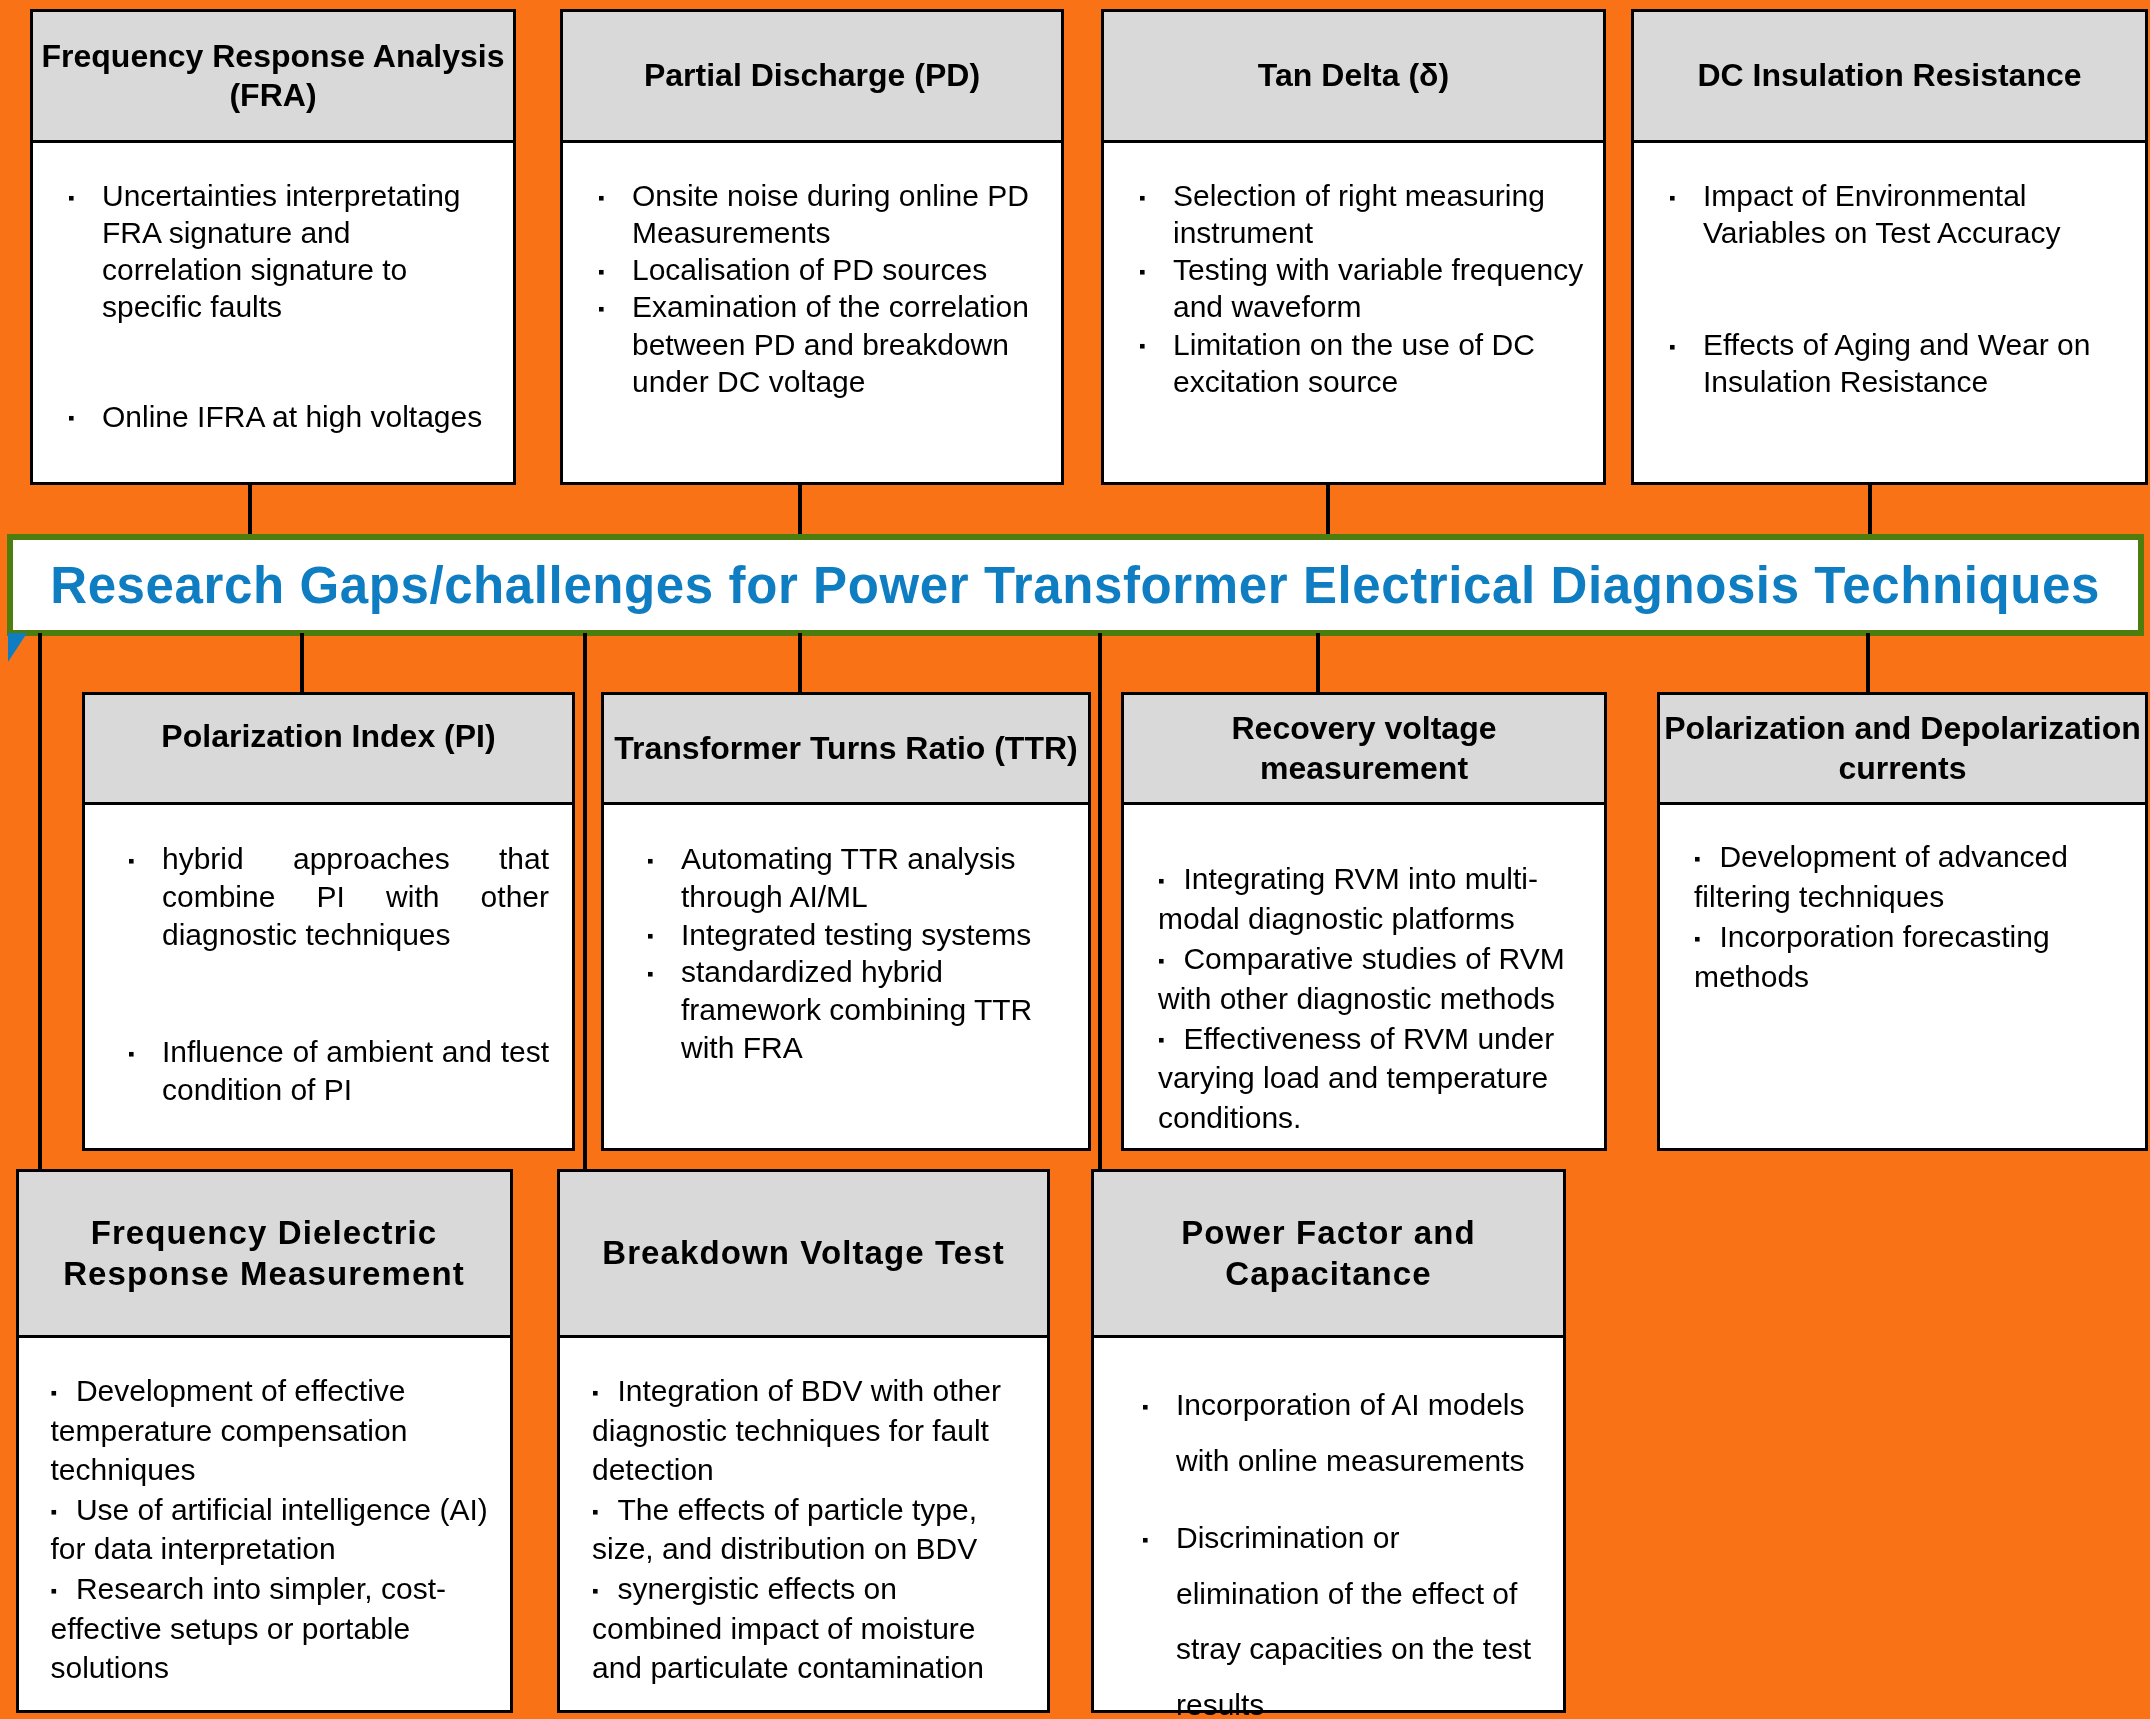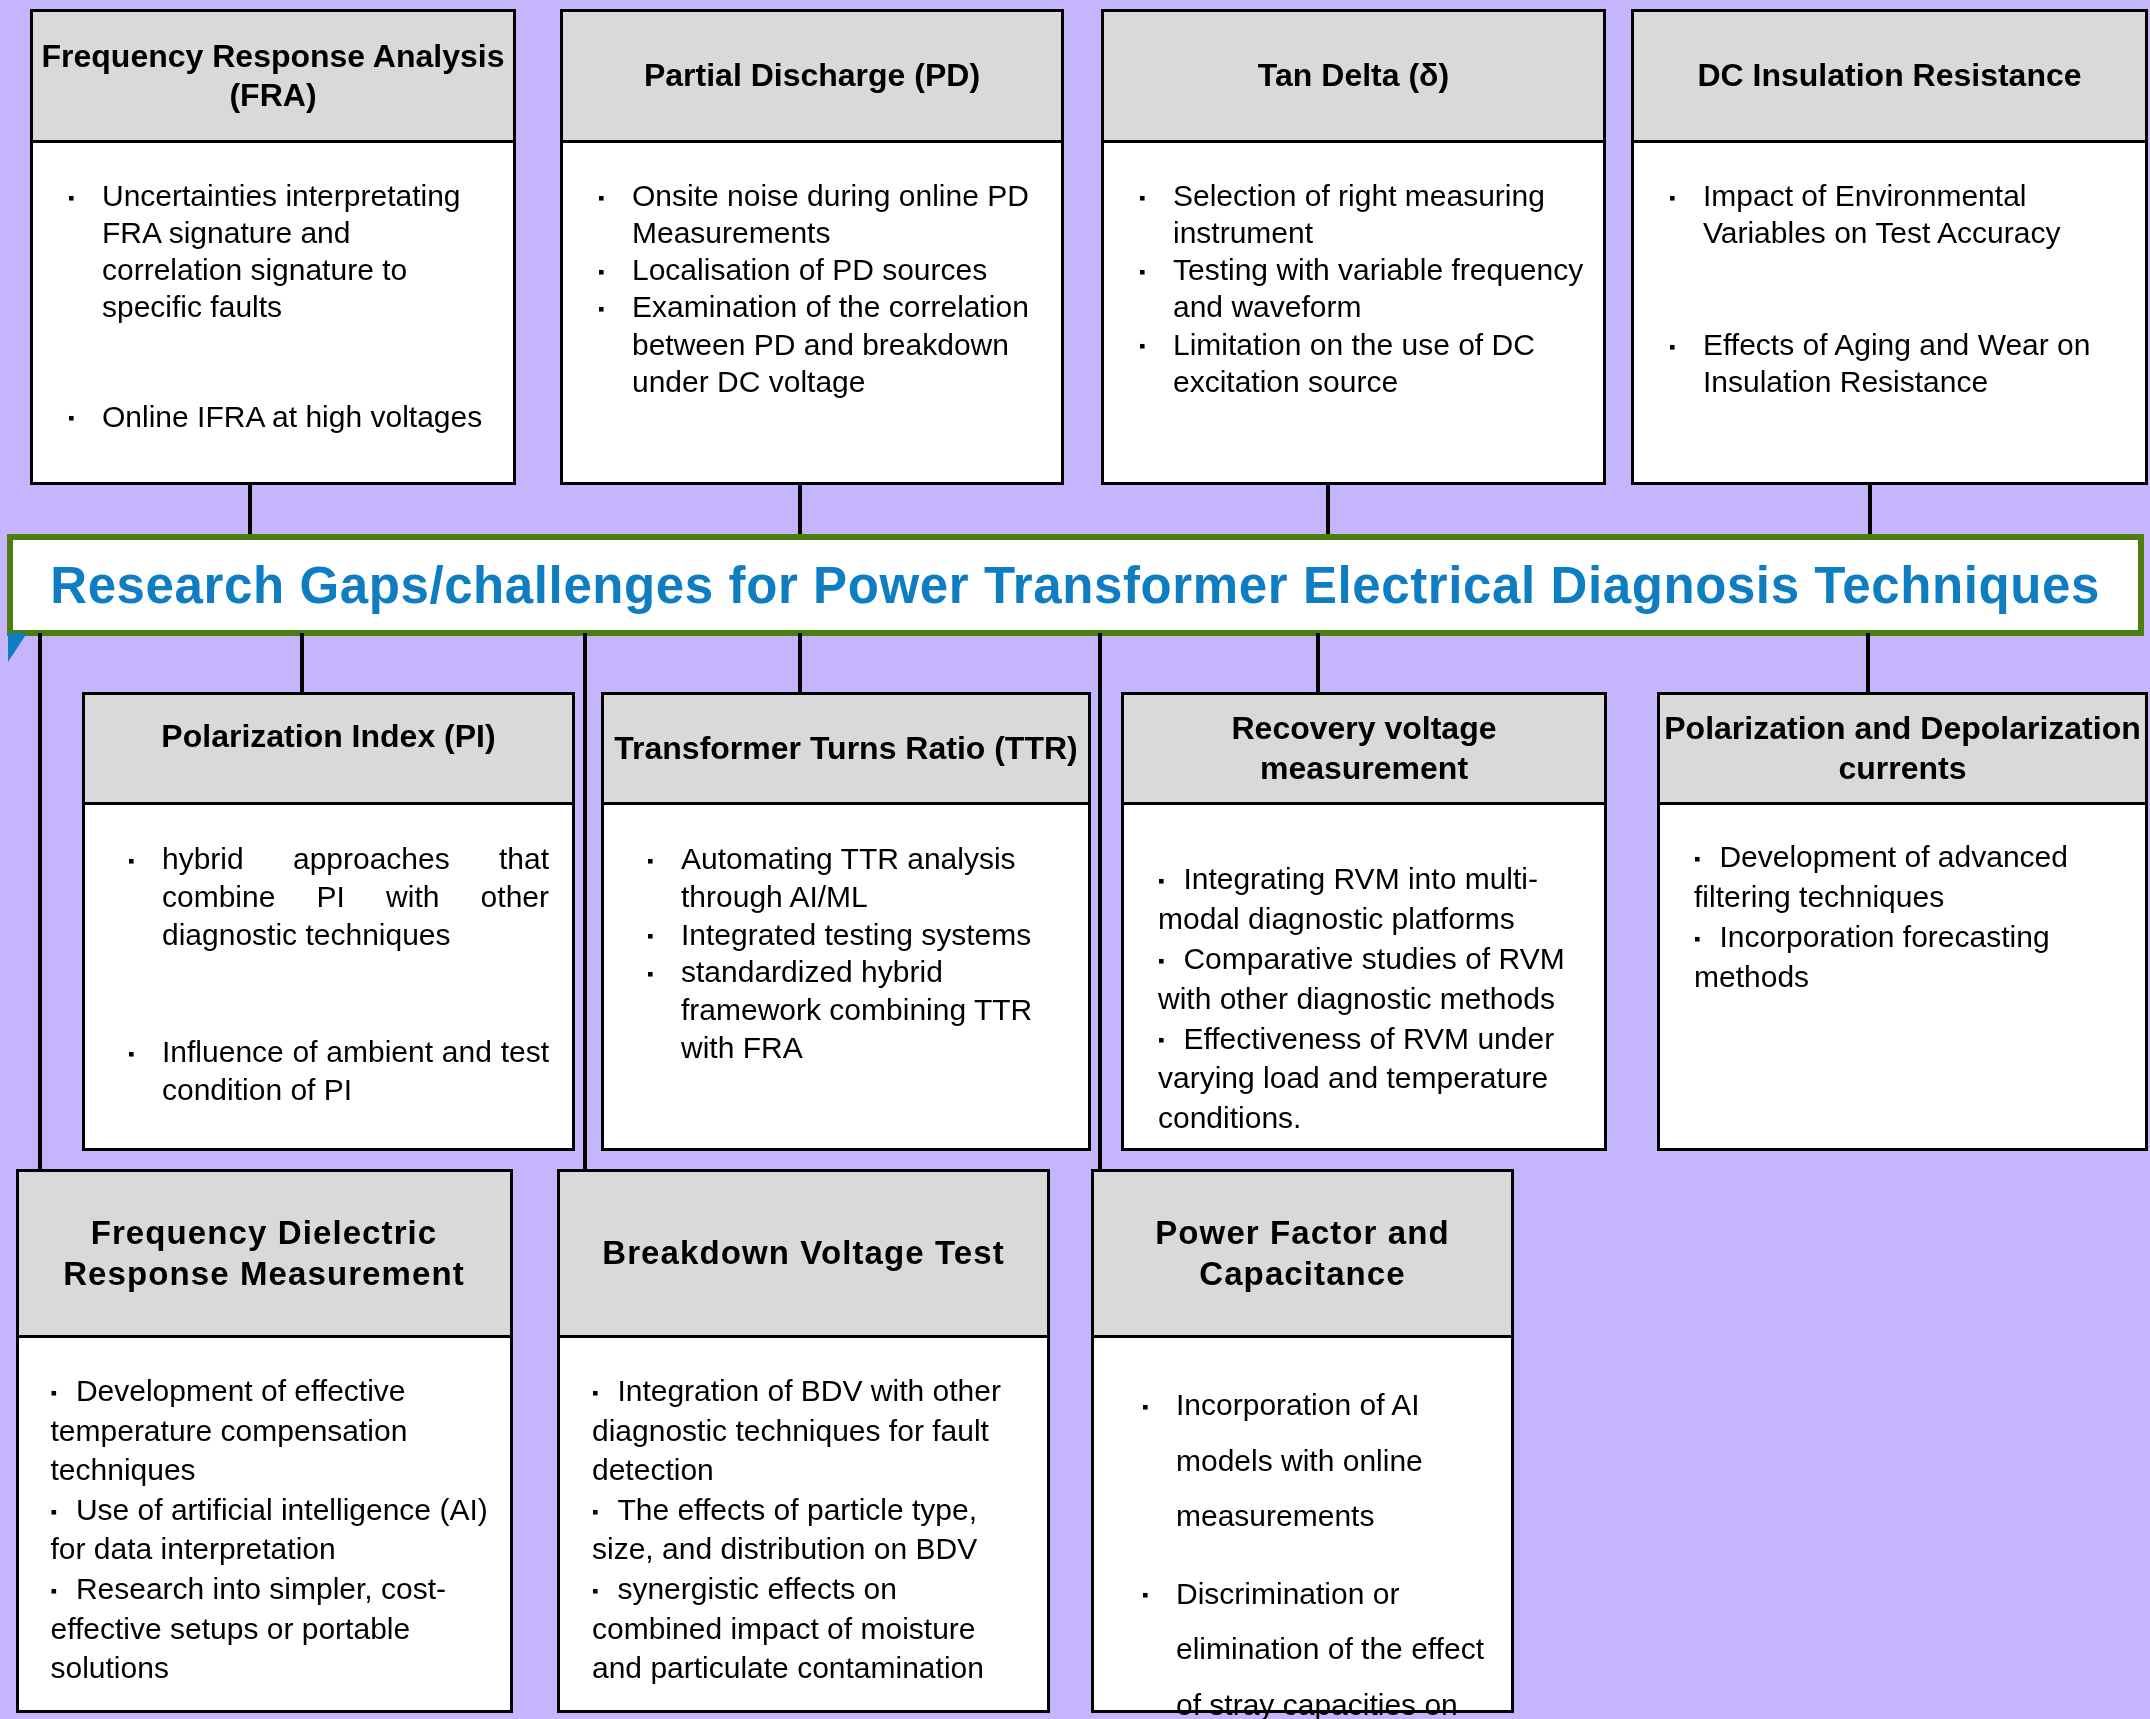--- a/index.html
+++ b/index.html
@@ -1,17 +1,17 @@
 <!DOCTYPE html>
 <html style="font-size:8.8px"><head>
 <meta charset="utf-8">
 <style>
   html,body{margin:0;padding:0;background:#fff;}
   body{font-family:"Liberation Sans","DejaVu Sans",sans-serif;color:#000;}
-  #canvas{position:relative;width:2151px;height:1719px;background:#c4b5fd;overflow:hidden;}
+  #canvas{position:relative;width:2151px;height:1719px;background:#f97316;overflow:hidden;}
 
   .box{position:absolute;background:#fff;border:3.3px solid #000;box-sizing:border-box;
        display:flex;flex-direction:column;}
   .hd{background:#d9d9d9;border-bottom:3.3px solid #000;display:flex;align-items:center;
       justify-content:center;text-align:center;font-weight:700;flex:0 0 auto;
       box-sizing:border-box;line-height:1.22;}
   .hd.hd-top{align-items:flex-start;padding-top:22px;}
   .bd{flex:1 1 auto;}
 
   .row1{top:8.8px;height:476px;}
@@ -192,21 +192,21 @@
     </div>
     <div class="bd">
       <ul class="flush">
         <li>Integration of BDV with other diagnostic techniques for fault detection</li>
         <li>The effects of particle type, size, and distribution on BDV</li>
         <li>synergistic effects on combined impact of moisture and particulate contamination</li>
       </ul>
     </div>
   </div>
 
-  <div class="box row3" style="left:1091px;width:423px;">
+  <div class="box row3" style="left:1091px;width:475px;">
     <div class="hd">
       <span>Power Factor and Capacitance</span>
     </div>
     <div class="bd pfc">
       <ul class="hang sp40">
         <li>Incorporation of AI models with online measurements</li>
         <li>Discrimination or elimination of the effect of stray capacities on the test results</li>
       </ul>
     </div>
   </div>

